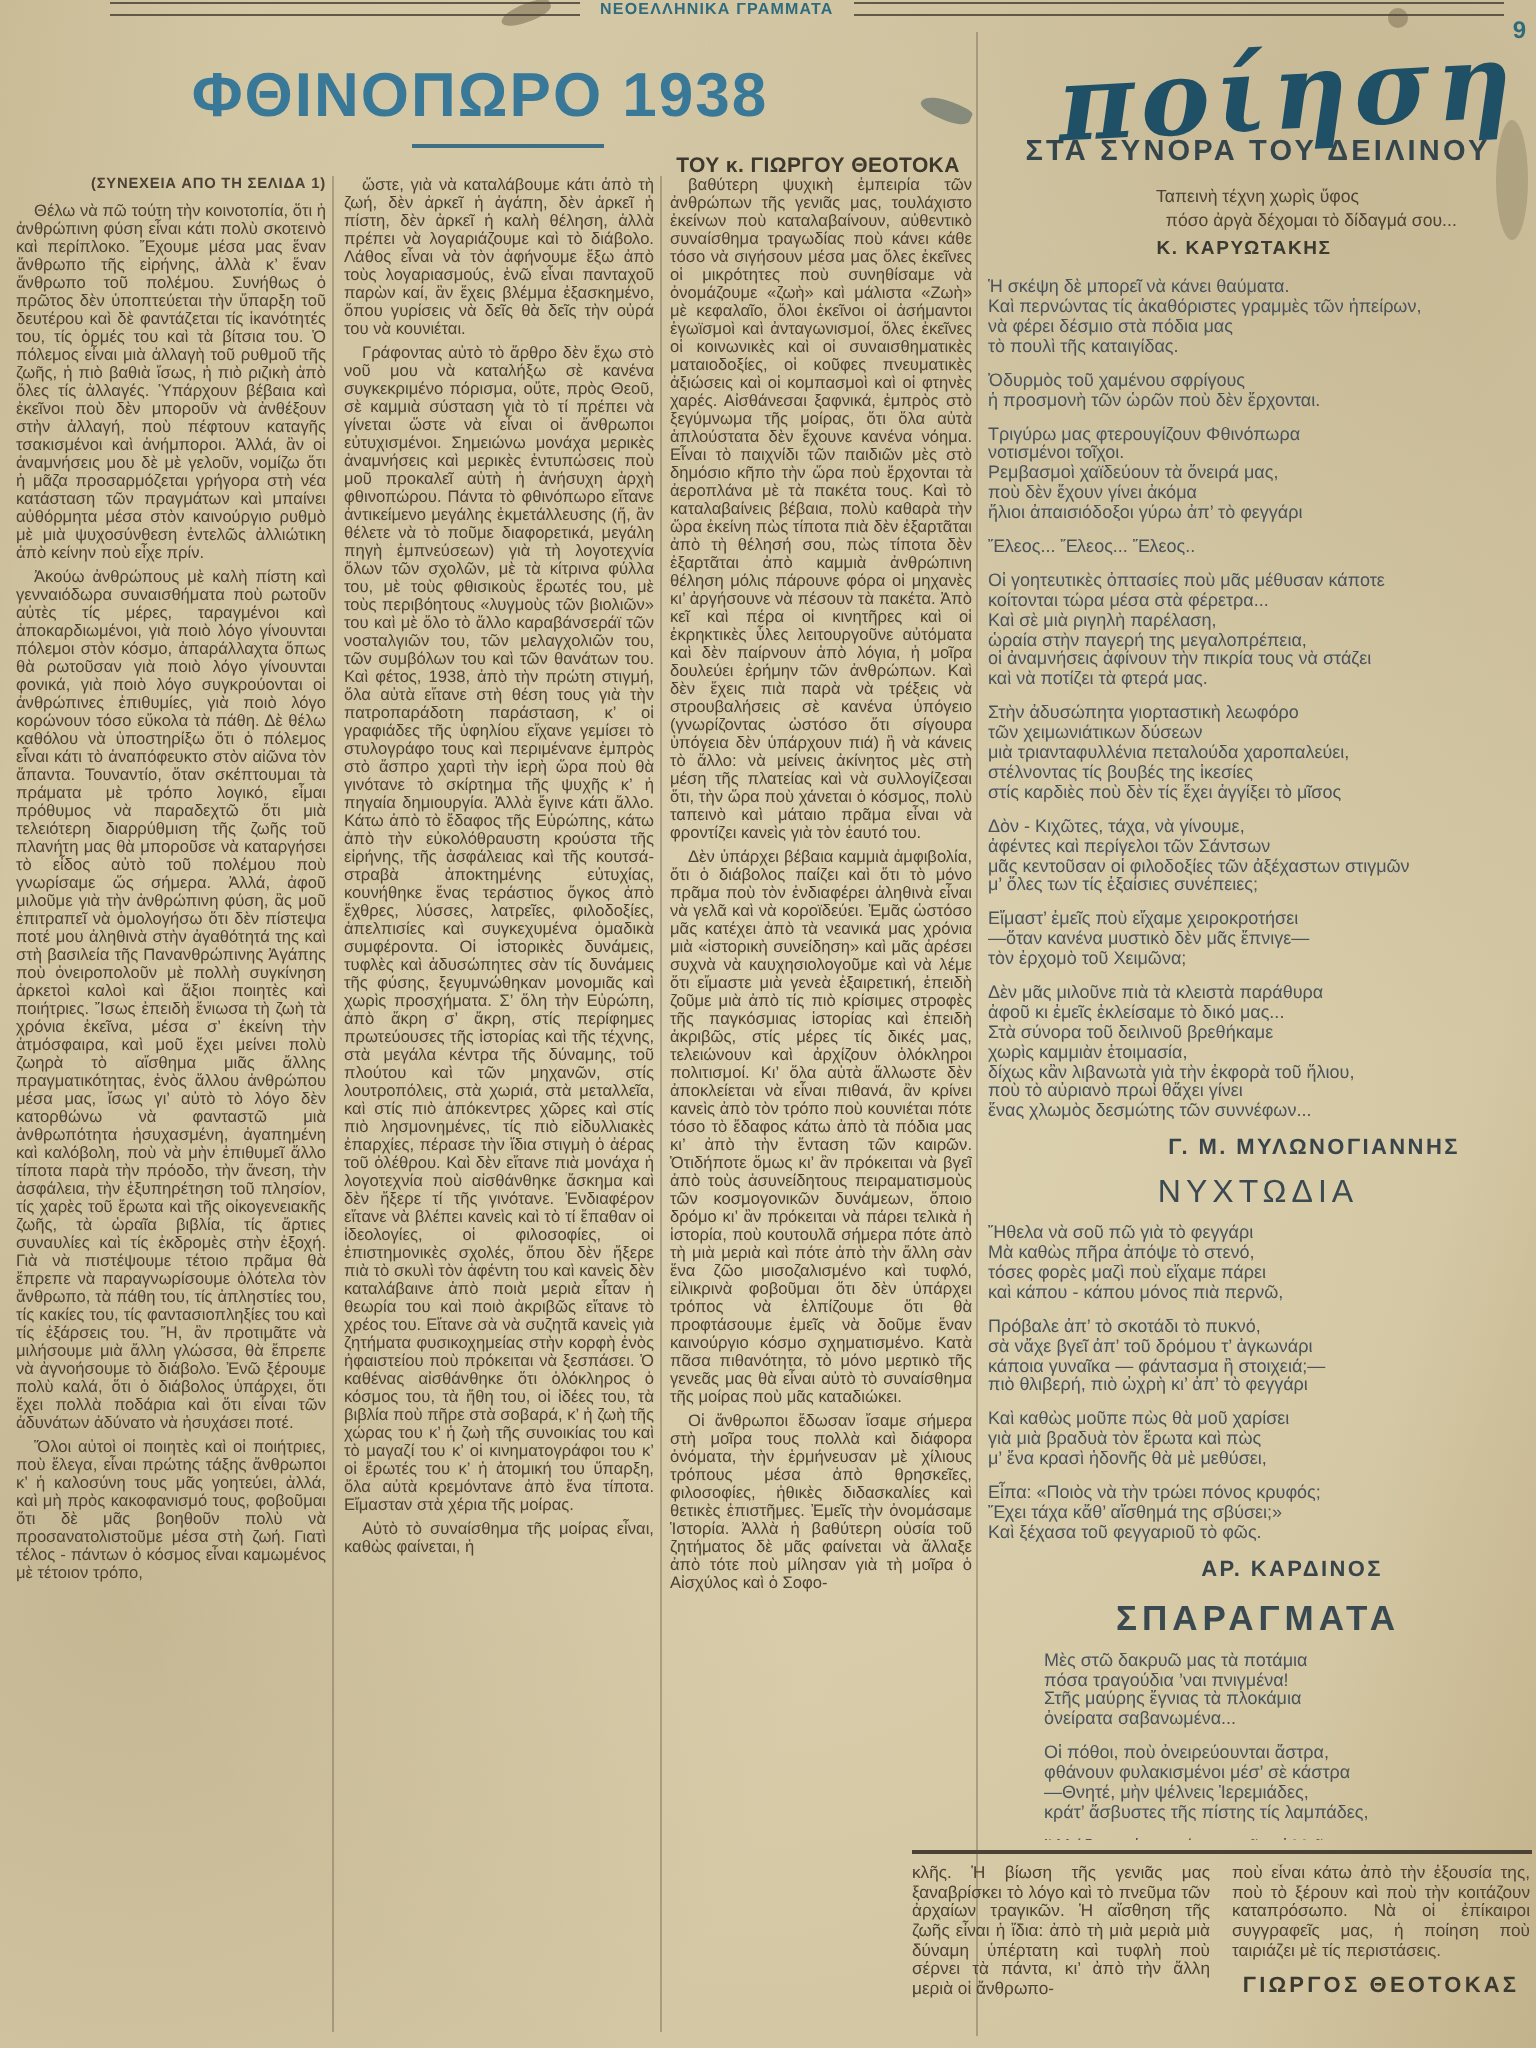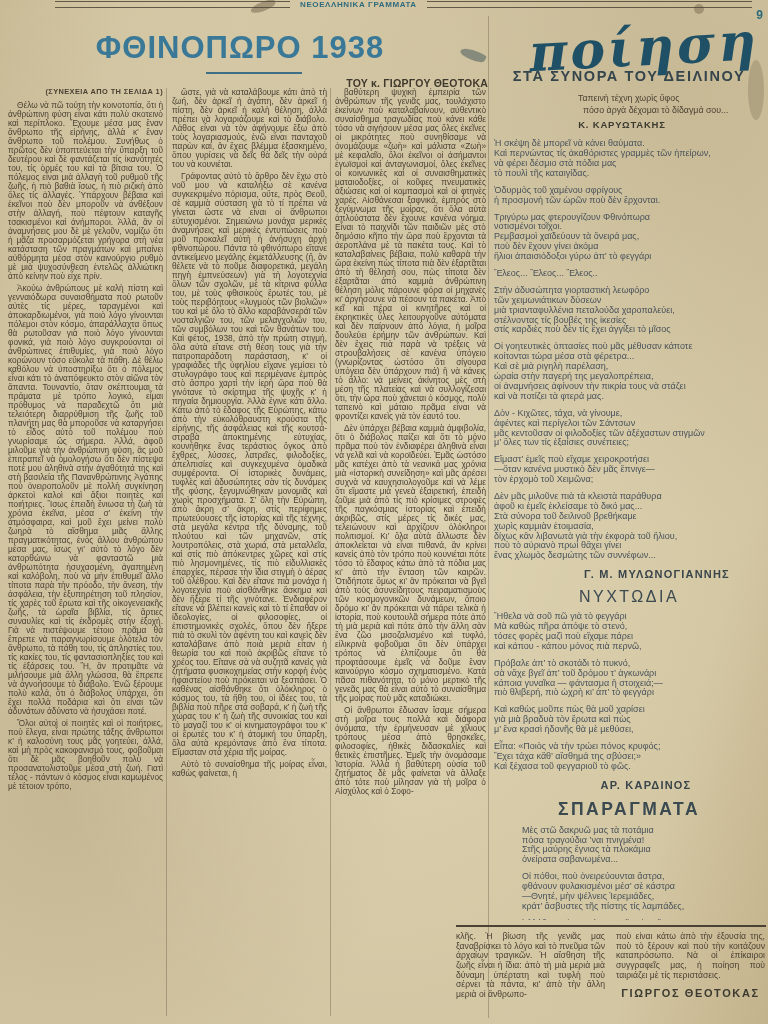--- a/index.html
+++ b/index.html
@@ -25,21 +25,21 @@
   .drule{height:5px;border-top:1.4px solid #4e4638;border-bottom:1.4px solid #4e4638;opacity:.85;}
   .drule.left{flex:0 0 235px;}
   .drule.right{flex:1;}
   .masthead-title{font-size:8px;font-weight:bold;letter-spacing:.6px;color:#2f6b7d;white-space:nowrap;}
   .page-number{position:absolute;right:5px;top:8px;font-size:12px;font-weight:bold;color:#2f6b7d;}
 
   
   .article-title{position:absolute;left:70px;top:30px;width:340px;text-align:center;
     font-size:31px;font-weight:bold;letter-spacing:1px;color:#3a7897;}
   .title-rule{position:absolute;left:206px;top:72px;width:96px;height:2px;background:#3e6f85;}
-  .byline{position:absolute;left:330px;top:77px;width:158px;text-align:right;
+  .byline{position:absolute;left:330px;top:77px;width:158px;text-align:center;
     font-size:10.5px;font-weight:bold;color:#3f382c;letter-spacing:.2px;white-space:nowrap;}
 
   
   .col{position:absolute;top:88px;height:930px;overflow:hidden;text-align:justify;
     font-size:8.3px;line-height:1.085;color:#4b4134;}
   .col.c1{left:8px;width:155px;}
   .col.c2{left:172px;width:155px;}
   .col.c3{left:335px;width:151px;}
   .col p{margin:0 0 3px;text-indent:9px;}
   .continuation-note{font-size:7.4px;font-weight:bold;letter-spacing:.4px;text-align:right;
@@ -128,22 +128,22 @@
     <div class="poetry-heading">ΣΤΑ ΣΥΝΟΡΑ ΤΟΥ ΔΕΙΛΙΝΟΥ</div>
     <div class="epigraph">Ταπεινὴ τέχνη χωρὶς ὕφος
   πόσο ἀργὰ δέχομαι τὸ δίδαγμά σου...</div>
     <div class="epigraph-attrib">Κ. ΚΑΡΥΩΤΑΚΗΣ</div>
 
     <div>
         <div class="stanza">Ἡ σκέψη δὲ μπορεῖ νὰ κάνει θαύματα.<br>Καὶ περνώντας τίς ἀκαθόριστες γραμμὲς τῶν ἠπείρων,<br>νὰ φέρει δέσμιο στὰ πόδια μας<br>τὸ πουλὶ τῆς καταιγίδας.</div>
         <div class="stanza">Ὀδυρμὸς τοῦ χαμένου σφρίγους<br>ἡ προσμονὴ τῶν ὡρῶν ποὺ δὲν ἔρχονται.</div>
         <div class="stanza">Τριγύρω μας φτερουγίζουν Φθινόπωρα<br>νοτισμένοι τοῖχοι.<br>Ρεμβασμοὶ χαϊδεύουν τὰ ὄνειρά μας,<br>ποὺ δὲν ἔχουν γίνει ἀκόμα<br>ἥλιοι ἀπαισιόδοξοι γύρω ἀπ’ τὸ φεγγάρι</div>
         <div class="stanza">Ἔλεος... Ἔλεος... Ἔλεος..</div>
+        <div class="stanza">Οἱ γοητευτικὲς ὀπτασίες ποὺ μᾶς μέθυσαν κάποτε<br>κοίτονται τώρα μέσα στὰ φέρετρα...<br>Καὶ σὲ μιὰ ριγηλὴ παρέλαση,<br>ὡραία στὴν παγερή της μεγαλοπρέπεια,<br>οἱ ἀναμνήσεις ἀφίνουν τὴν πικρία τους νὰ στάζει<br>καὶ νὰ ποτίζει τὰ φτερά μας.</div>
         <div class="stanza">Στὴν ἀδυσώπητα γιορταστικὴ λεωφόρο<br>τῶν χειμωνιάτικων δύσεων<br>μιὰ τριανταφυλλένια πεταλούδα χαροπαλεύει,<br>στέλνοντας τίς βουβές της ἱκεσίες<br>στίς καρδιὲς ποὺ δὲν τίς ἔχει ἀγγίξει τὸ μῖσος</div>
-        <div class="stanza">Οἱ γοητευτικὲς ὀπτασίες ποὺ μᾶς μέθυσαν κάποτε<br>κοίτονται τώρα μέσα στὰ φέρετρα...<br>Καὶ σὲ μιὰ ριγηλὴ παρέλαση,<br>ὡραία στὴν παγερή της μεγαλοπρέπεια,<br>οἱ ἀναμνήσεις ἀφίνουν τὴν πικρία τους νὰ στάζει<br>καὶ νὰ ποτίζει τὰ φτερά μας.</div>
         <div class="stanza">Δὸν - Κιχῶτες, τάχα, νὰ γίνουμε,<br>ἀφέντες καὶ περίγελοι τῶν Σάντσων<br>μᾶς κεντοῦσαν οἱ φιλοδοξίες τῶν ἀξέχαστων στιγμῶν<br>μ’ ὅλες των τίς ἐξαίσιες συνέπειες;</div>
         <div class="stanza">Εἴμαστ’ ἐμεῖς ποὺ εἴχαμε χειροκροτήσει<br>—ὅταν κανένα μυστικὸ δὲν μᾶς ἔπνιγε—<br>τὸν ἐρχομὸ τοῦ Χειμῶνα;</div>
         <div class="stanza">Δὲν μᾶς μιλοῦνε πιὰ τὰ κλειστὰ παράθυρα<br>ἀφοῦ κι ἐμεῖς ἐκλείσαμε τὸ δικό μας...<br>Στὰ σύνορα τοῦ δειλινοῦ βρεθήκαμε<br>χωρὶς καμμιὰν ἑτοιμασία,<br>δίχως κἂν λιβανωτὰ γιὰ τὴν ἐκφορὰ τοῦ ἥλιου,<br>ποὺ τὸ αὐριανὸ πρωὶ θἄχει γίνει<br>ἕνας χλωμὸς δεσμώτης τῶν συννέφων...</div>
       </div>
     <div class="poem-sig sig1">Γ. Μ. ΜΥΛΩΝΟΓΙΑΝΝΗΣ</div>
 
     <div class="poem-title">ΝΥΧΤΩΔΙΑ</div>
     <div>
         <div class="stanza">Ἤθελα νὰ σοῦ πῶ γιὰ τὸ φεγγάρι<br>Μὰ καθὼς πῆρα ἀπόψε τὸ στενό,<br>τόσες φορὲς μαζὶ ποὺ εἴχαμε πάρει<br>καὶ κάπου - κάπου μόνος πιὰ περνῶ,</div>
         <div class="stanza">Πρόβαλε ἀπ’ τὸ σκοτάδι τὸ πυκνό,<br>σὰ νἄχε βγεῖ ἀπ’ τοῦ δρόμου τ’ ἀγκωνάρι<br>κάποια γυναῖκα — φάντασμα ἢ στοιχειά;—<br>πιὸ θλιβερή, πιὸ ὠχρὴ κι’ ἀπ’ τὸ φεγγάρι</div>

